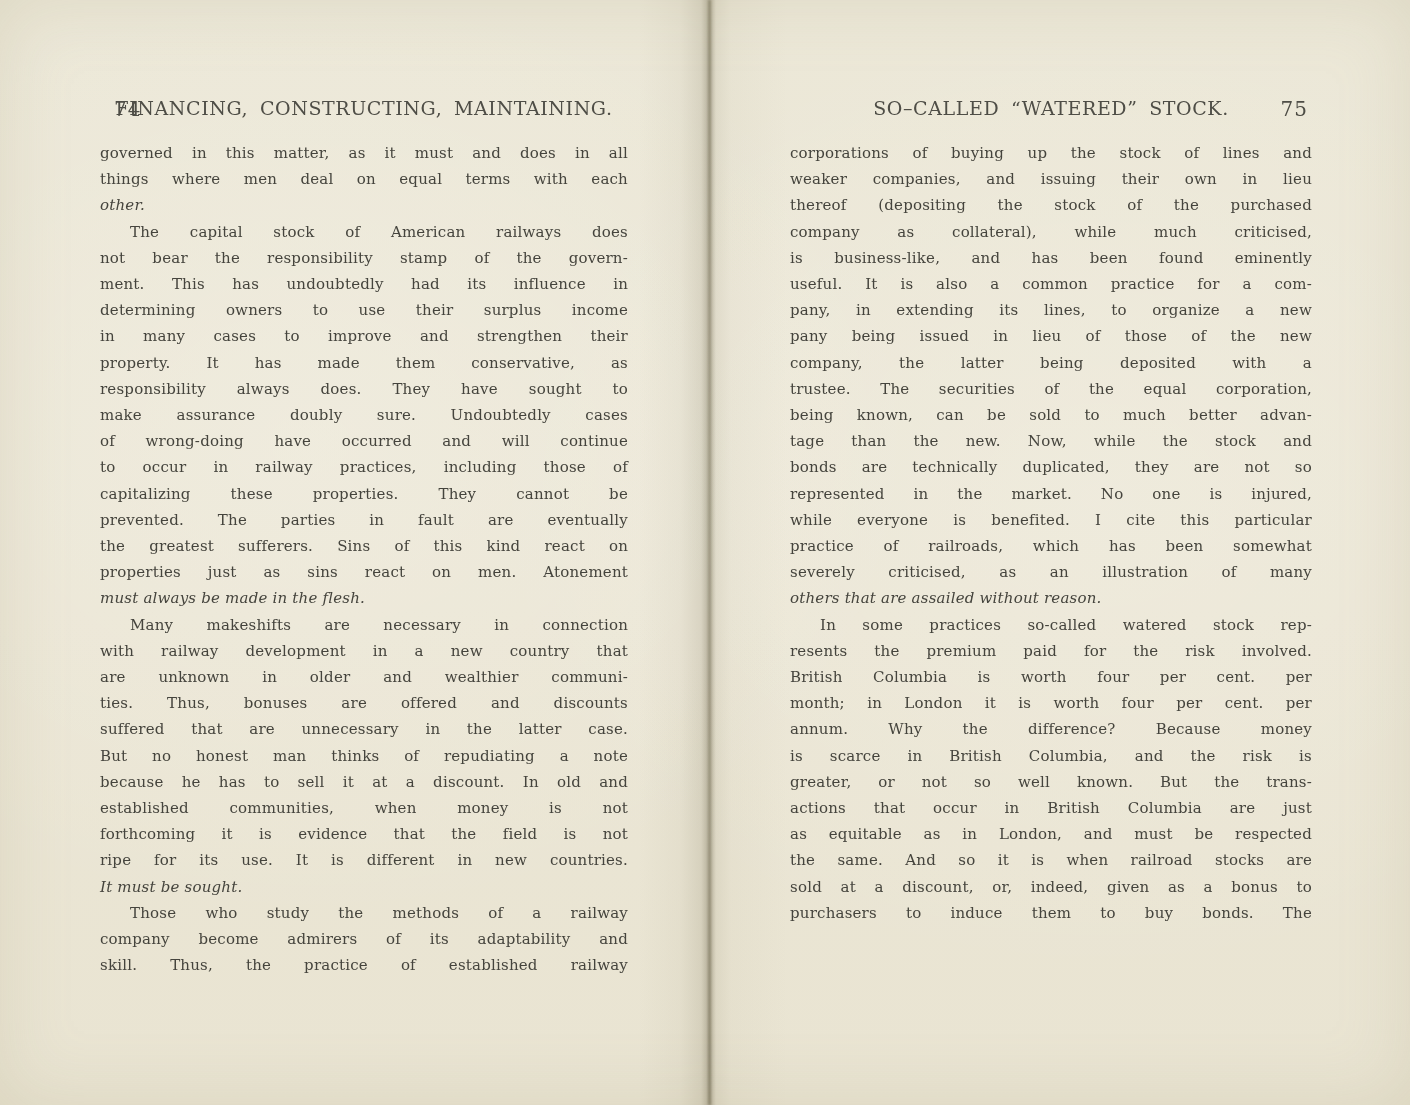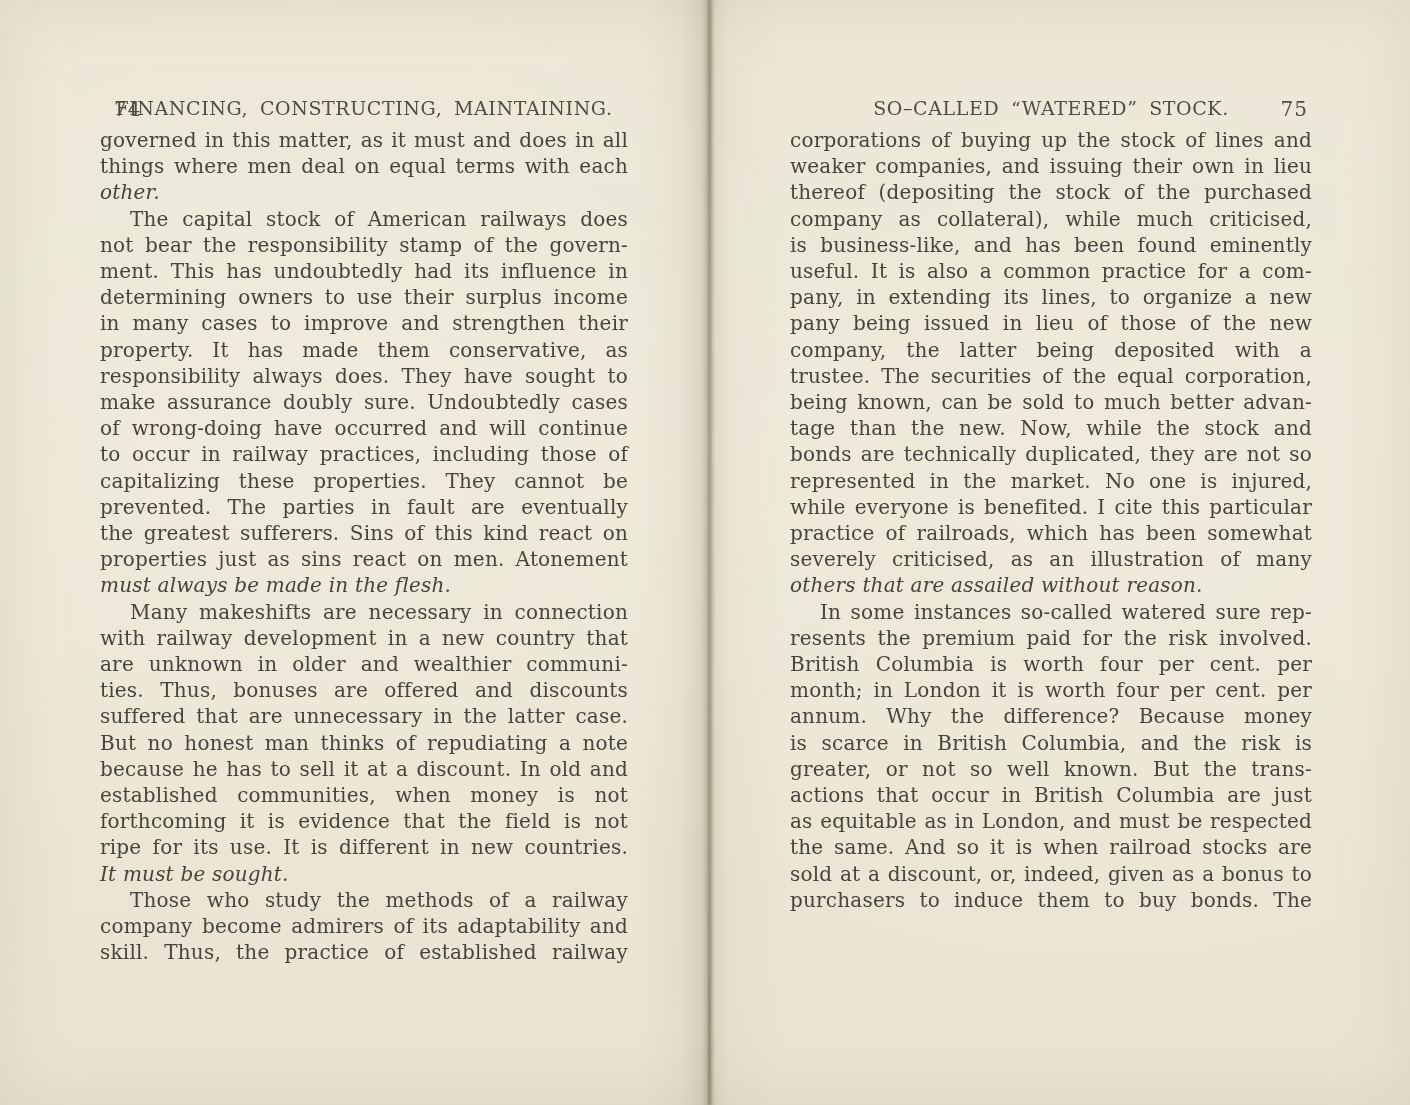--- a/index.html
+++ b/index.html
@@ -83,22 +83,22 @@
     letter-spacing: 1px;
     margin-left: 14px;
   }
   .running-head .folio.at-left  { left: 0; }
   .running-head .folio.at-right { right: 4px; }
   .head-title {
     text-align: center;
     padding-top: 1px;
   }
   .text-block {
-    margin-top: 3px;
-    font-size: 20px;
+    margin-top: 16px;
+    font-size: 15px;
     line-height: 26.2px;
     color: #45443d;
   }
   .line {
     text-align: justify;
     text-align-last: justify;
     white-space: nowrap;
     letter-spacing: 0.2px;
   }
   .line.indent { text-indent: 30px; }
@@ -170,21 +170,21 @@
         <div class="line">company, the latter being deposited with a</div>
         <div class="line">trustee. The securities of the equal corporation,</div>
         <div class="line">being known, can be sold to much better advan-</div>
         <div class="line">tage than the new. Now, while the stock and</div>
         <div class="line">bonds are technically duplicated, they are not so</div>
         <div class="line">represented in the market. No one is injured,</div>
         <div class="line">while everyone is benefited. I cite this particular</div>
         <div class="line">practice of railroads, which has been somewhat</div>
         <div class="line">severely criticised, as an illustration of many</div>
         <div class="line para-end">others that are assailed without reason.</div>
-        <div class="line indent">In some instances so-called watered sure rep-</div>
+        <div class="line indent">In some practices so-called watered stock rep-</div>
         <div class="line">resents the premium paid for the risk involved.</div>
         <div class="line">British Columbia is worth four per cent. per</div>
         <div class="line">month; in London it is worth four per cent. per</div>
         <div class="line">annum. Why the difference? Because money</div>
         <div class="line">is scarce in British Columbia, and the risk is</div>
         <div class="line">greater, or not so well known. But the trans-</div>
         <div class="line">actions that occur in British Columbia are just</div>
         <div class="line">as equitable as in London, and must be respected</div>
         <div class="line">the same. And so it is when railroad stocks are</div>
         <div class="line">sold at a discount, or, indeed, given as a bonus to</div>

